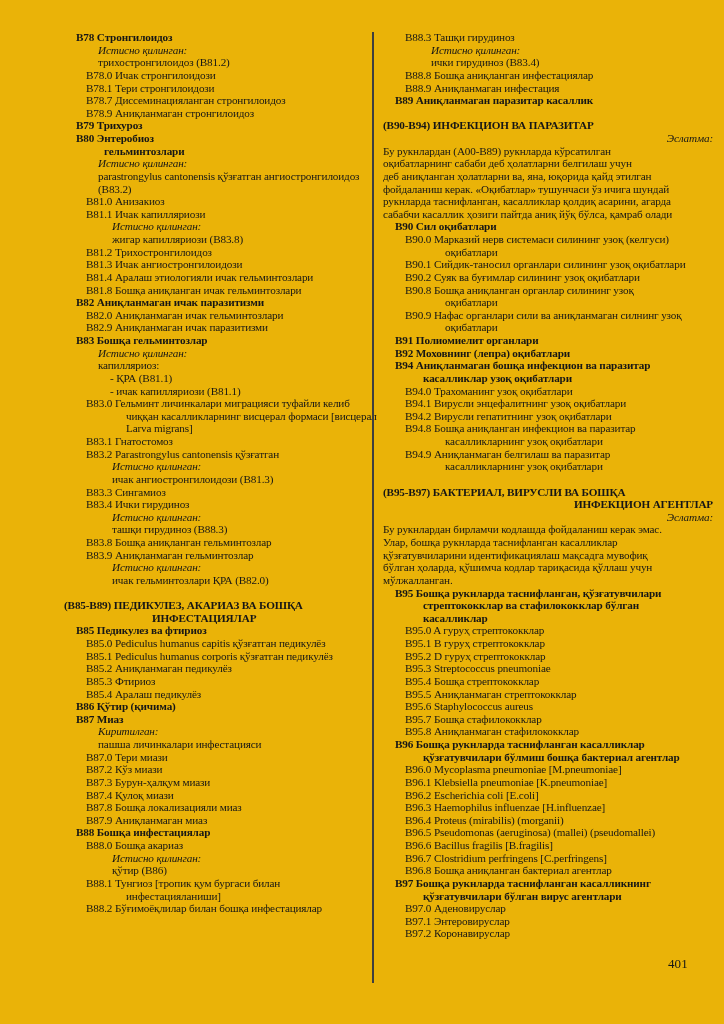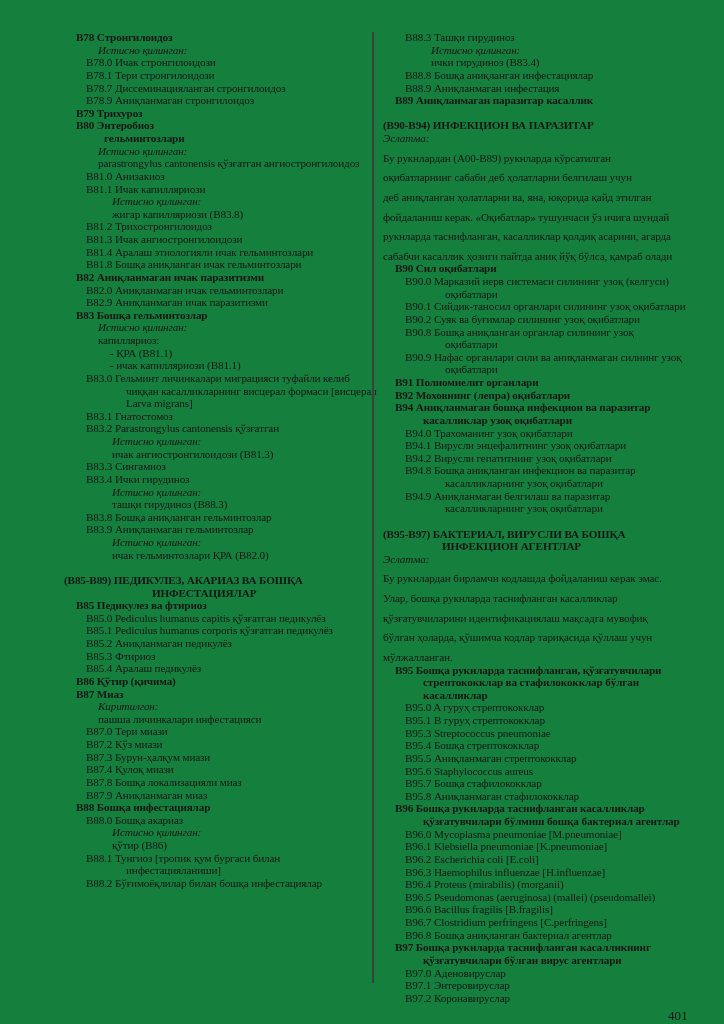--- a/index.html
+++ b/index.html
@@ -6,21 +6,21 @@
   body {
     width: 724px; height: 1024px;
     background: #ffffff;
     font-family: "Liberation Serif", "DejaVu Serif", serif;
     color: #161616;
     overflow: hidden;
     position: relative;
   }
   .page {
     position: absolute; inset: 0;
-    background: #15803d;
+    background: #eab308;
   }
   .col {
     position: absolute;
     top: 31px;
     font-size: 11.2px;
     line-height: 12.64px;
     letter-spacing: -0.15px;
   }
   .col-left  { left: 64px;  width: 306px; }
   .col-right { left: 383px; width: 330px; }
@@ -30,52 +30,54 @@
   .sec2   { font-weight: bold; padding-left: 88px; }
   .cat    { font-weight: bold; padding-left: 12px; }
   .cat2   { font-weight: bold; padding-left: 40px; }
   .sub    { padding-left: 22px; }
   .subc   { padding-left: 62px; }
   .noteI  { font-style: italic; padding-left: 34px; }
   .note   { padding-left: 34px; }
   .noteI2 { font-style: italic; padding-left: 48px; }
   .note2  { padding-left: 48px; }
   .list   { padding-left: 46px; }
-  .noteLI { font-style: italic; padding-left: 0; }
-  .body   { padding-left: 0; margin-top: 7px; }
+  .noteLI { font-style: italic; padding-left: 0; text-align: right; }
+  .body   { padding-left: 0; }
   .blank  { }
   .divider {
     position: absolute;
     left: 372px; top: 32px;
     width: 1.5px; height: 951px;
     background: #3f3f3f;
   }
   .page-number {
     position: absolute;
-    top: 1008px; right: 36px;
+    top: 956px; right: 36px;
     font-size: 13px;
     letter-spacing: 0.2px;
   }
 </style>
 </head>
 <body>
 
 <div class="page">
   <div class="col col-left">
       <div class="line cat">B78 Стронгилоидоз</div>
       <div class="line noteI">Истисно қилинган:</div>
+      <div class="line note">трихостронгилоидоз (B81.2)</div>
       <div class="line sub">B78.0 Ичак стронгилоидози</div>
       <div class="line sub">B78.1 Тери стронгилоидози</div>
       <div class="line sub">B78.7 Диссеминацияланган стронгилоидоз</div>
       <div class="line sub">B78.9 Аниқланмаган стронгилоидоз</div>
       <div class="line cat">B79 Трихуроз</div>
       <div class="line cat">B80 Энтеробиоз</div>
       <div class="line cat2">гельминтозлари</div>
       <div class="line noteI">Истисно қилинган:</div>
       <div class="line note">parastrongylus cantonensis қўзғатган ангиостронгилоидоз</div>
+      <div class="line note">(B83.2)</div>
       <div class="line sub">B81.0 Анизакиоз</div>
       <div class="line sub">B81.1 Ичак капилляриози</div>
       <div class="line noteI2">Истисно қилинган:</div>
       <div class="line note2">жигар капилляриози (B83.8)</div>
       <div class="line sub">B81.2 Трихостронгилоидоз</div>
       <div class="line sub">B81.3 Ичак ангиостронгилоидози</div>
       <div class="line sub">B81.4 Аралаш этиологияли ичак гельминтозлари</div>
       <div class="line sub">B81.8 Бошқа аниқланган ичак гельминтозлари</div>
       <div class="line cat">B82 Аниқланмаган ичак паразитизми</div>
       <div class="line sub">B82.0 Аниқланмаган ичак гельминтозлари</div>
@@ -159,32 +161,33 @@
       <div class="line cat2">касалликлар узоқ оқибатлари</div>
       <div class="line sub">B94.0 Трахоманинг узоқ оқибатлари</div>
       <div class="line sub">B94.1 Вирусли энцефалитнинг узоқ оқибатлари</div>
       <div class="line sub">B94.2 Вирусли гепатитнинг узоқ оқибатлари</div>
       <div class="line sub">B94.8 Бошқа аниқланган инфекцион ва паразитар</div>
       <div class="line subc">касалликларнинг узоқ оқибатлари</div>
       <div class="line sub">B94.9 Аниқланмаган белгилаш ва паразитар</div>
       <div class="line subc">касалликларнинг узоқ оқибатлари</div>
       <div class="line blank">&nbsp;</div>
       <div class="line sec">(B95-B97) БАКТЕРИАЛ, ВИРУСЛИ ВА БОШҚА</div>
-      <div class="line sec2" style="padding-left: 59px;">ИНФЕКЦИОН АГЕНТЛАР</div>
+      <div class="line sec2" style="padding-left: 59px; text-align: right;">ИНФЕКЦИОН АГЕНТЛАР</div>
       <div class="line noteLI">Эслатма:</div>
       <div class="line body">Бу рукнлардан бирламчи кодлашда фойдаланиш керак эмас.</div>
       <div class="line body">Улар, бошқа рукнларда таснифланган касалликлар</div>
       <div class="line body">қўзғатувчиларини идентификациялаш мақсадга мувофиқ</div>
       <div class="line body">бўлган ҳоларда, қўшимча кодлар тариқасида қўллаш учун</div>
       <div class="line body">мўлжалланган.</div>
       <div class="line cat">B95 Бошқа рукнларда таснифланган, қўзғатувчилари</div>
       <div class="line cat2">стрептококклар ва стафилококклар бўлган</div>
       <div class="line cat2">касалликлар</div>
       <div class="line sub">B95.0 A гуруҳ стрептококклар</div>
       <div class="line sub">B95.1 B гуруҳ стрептококклар</div>
+      <div class="line sub">B95.2 D гуруҳ стрептококклар</div>
       <div class="line sub">B95.3 Streptococcus pneumoniae</div>
       <div class="line sub">B95.4 Бошқа стрептококклар</div>
       <div class="line sub">B95.5 Аниқланмаган стрептококклар</div>
       <div class="line sub">B95.6 Staphylococcus aureus</div>
       <div class="line sub">B95.7 Бошқа стафилококклар</div>
       <div class="line sub">B95.8 Аниқланмаган стафилококклар</div>
       <div class="line cat">B96 Бошқа рукнларда таснифланган касалликлар</div>
       <div class="line cat2">қўзғатувчилари бўлмиш бошқа бактериал агентлар</div>
       <div class="line sub">B96.0 Mycoplasma pneumoniae [M.pneumoniae]</div>
       <div class="line sub">B96.1 Klebsiella pneumoniae [K.pneumoniae]</div>

